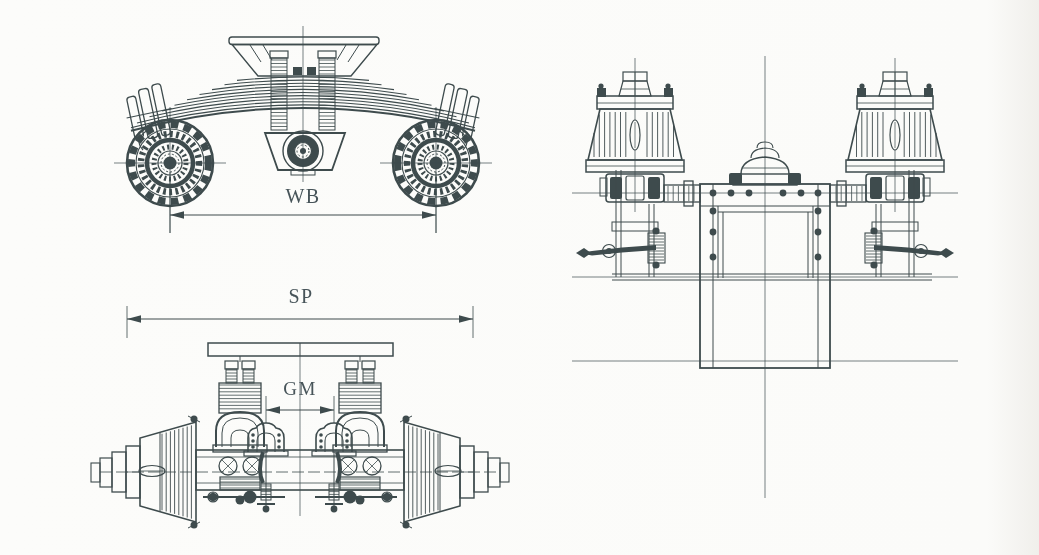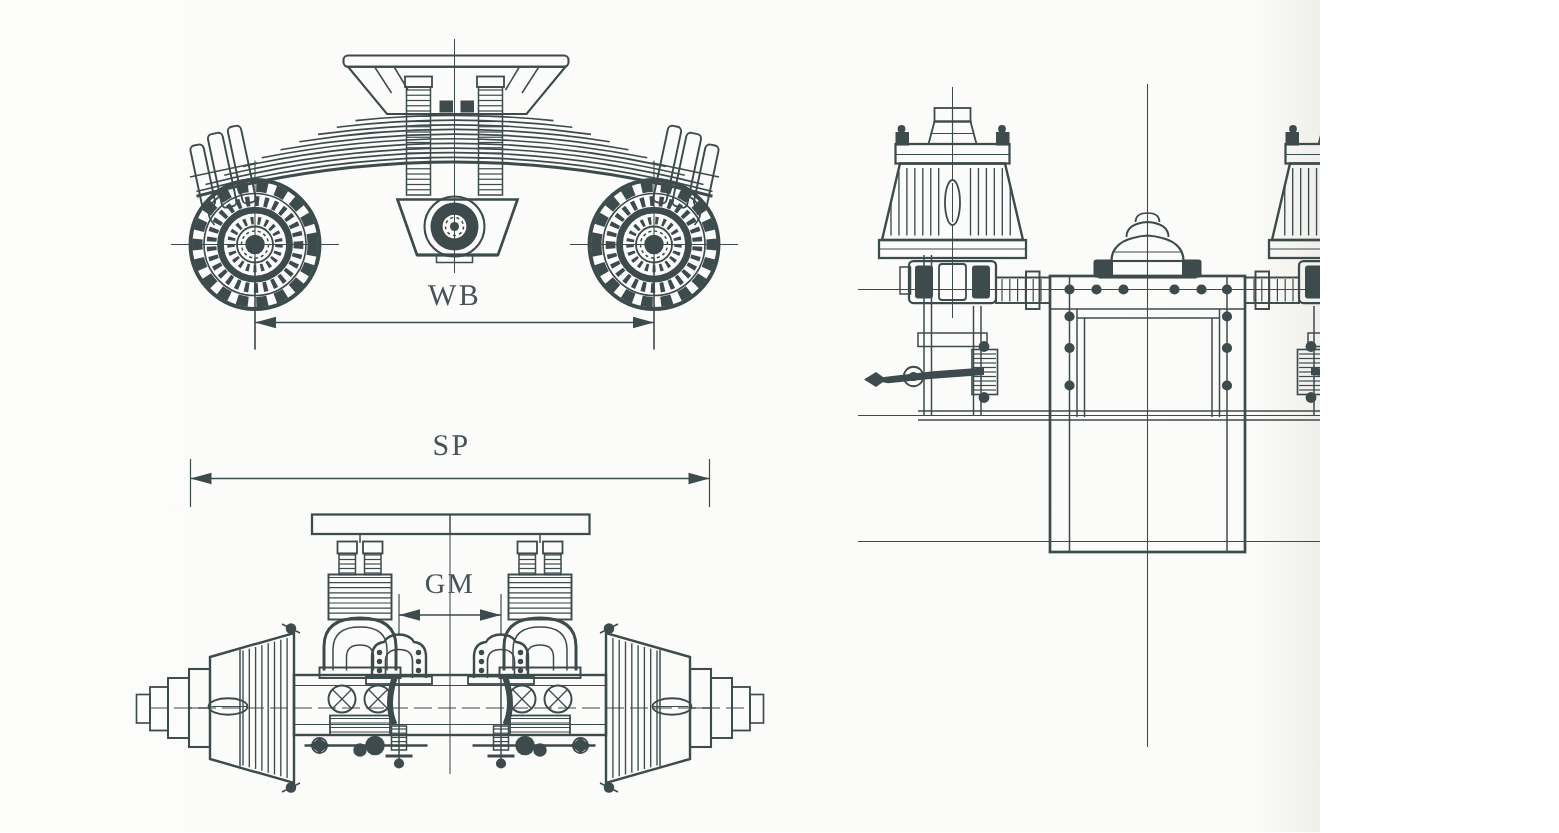--- a/index.html
+++ b/index.html
@@ -1,17 +1,17 @@
 <!DOCTYPE html>
 <html style="--ink: #3e4b4d; --paper: #fbfbf8; --label: #475459;"><head>
 <meta charset="utf-8">
 <style>
   html,body{margin:0;padding:0}
   .canvas{
-    position:relative;width:880px;height:555px;overflow:hidden;
+    position:relative;width:1039px;height:555px;overflow:hidden;
     background:linear-gradient(90deg,#fcfcfa 0%,#fbfbf9 95%,#f0efeb 100%);
   }
   svg{position:absolute;left:0;top:0}
   svg *{stroke:var(--ink,#3e4b4d);fill:none;stroke-linecap:butt;stroke-linejoin:miter}
   svg .f{fill:var(--ink,#3e4b4d);stroke:none}
   svg .paperfill{fill:var(--paper,#fbfbf8)}
   svg text.dim{
     font-family:"Liberation Serif","DejaVu Serif",serif;
     font-size:20px;letter-spacing:1.5px;text-anchor:middle;
     fill:var(--label,#475459);stroke:none;

